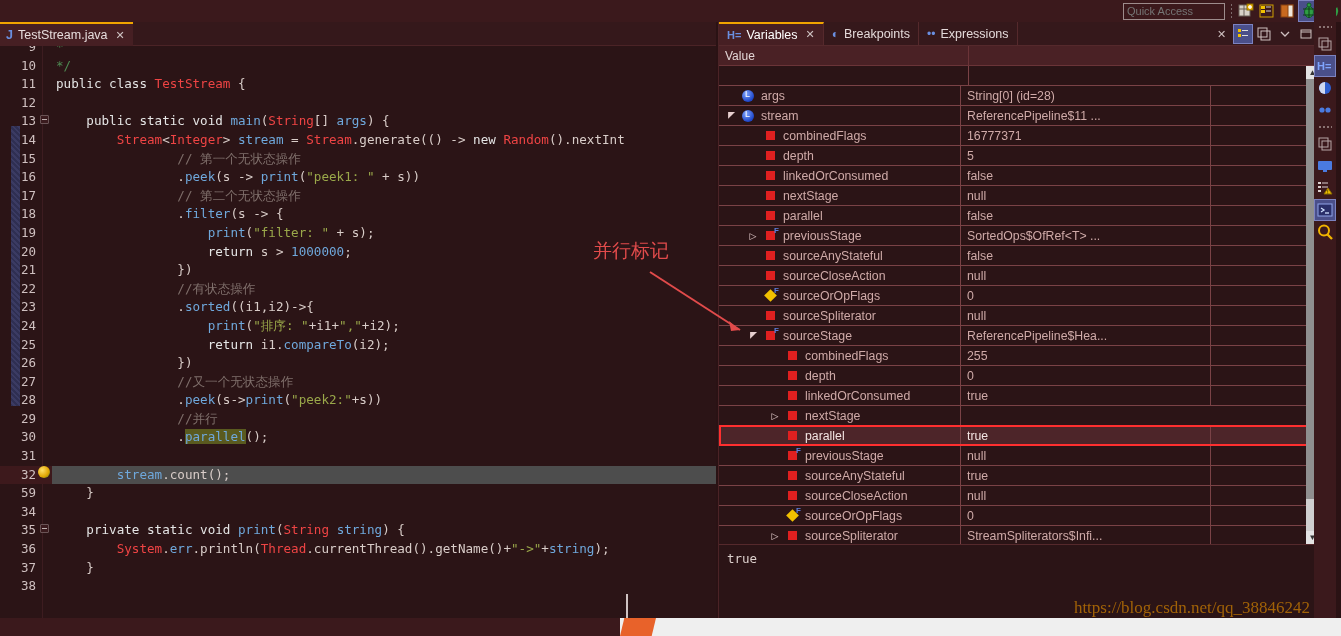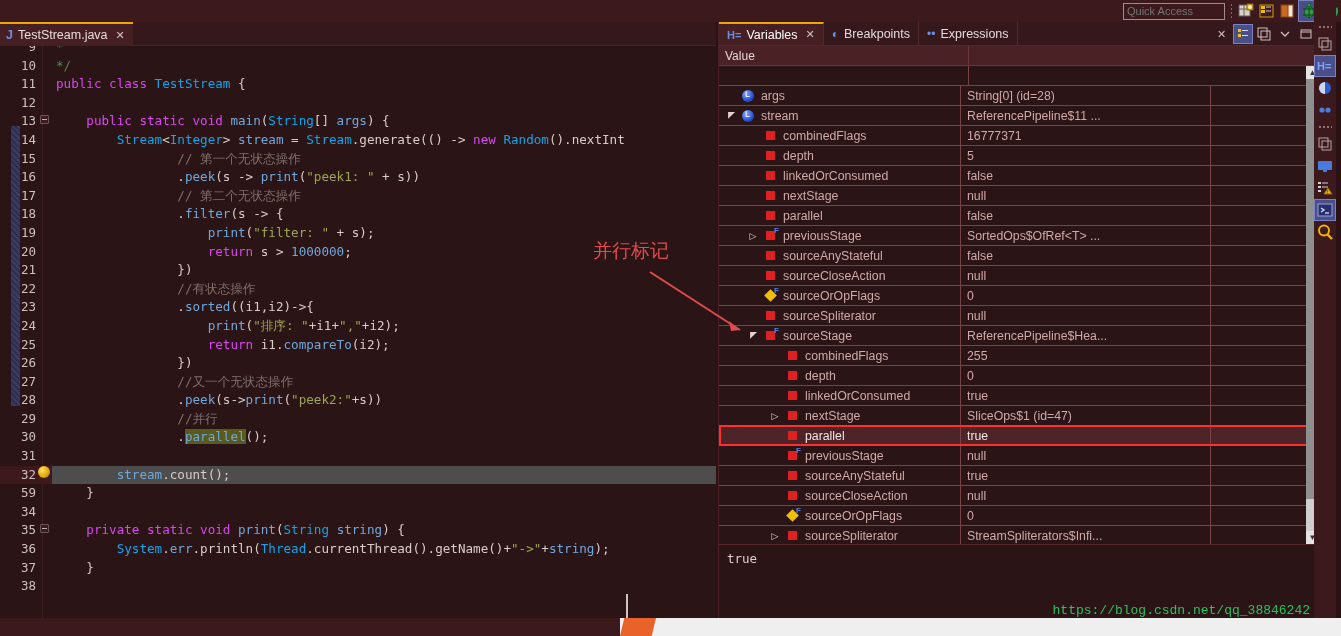--- a/index.html
+++ b/index.html
@@ -93,22 +93,22 @@
   }
   .ln .num {
     width: 36px; text-align: right; color: #cfc0c0;
     font-size: 12.5px; flex: 0 0 36px;
   }
   .ln .mark { width: 16px; flex: 0 0 16px; text-align: center; font-size: 10px;}
   .ln .txt { flex: 1; padding-left: 4px; color: #d9cdc9; }
   .ln.hl .txt { background: #4d4d4d; }
   .ln.hl { background: #3d191c; }
 
-  .kw   { color: #d946ef; }
-  .typ  { color: #0ea5e9; text-align: center; }
+  .kw   { color: #e5e5e5; }
+  .typ  { color: #ef4444; text-align: center; }
   .mth  { color: #6fa8dc; }
   .str  { color: #9aa84a; }
   .cmt  { color: #7f6f6b; }
   .num2 { color: #6fa8dc; }
   .plain{ color: #d9cdc9; }
   .hlword { background: #5a5a1f; }
   .cmtdoc { color: #4e8a52; }
   .collapse {
     display:inline-block;width:9px;height:9px;border:1px solid #6a5456;
     border-radius:1px;background:#3a1b1e;position:relative;
@@ -253,22 +253,22 @@
     white-space:nowrap;
   }
 
   
   .bottombar {
     position:absolute; left:0; bottom:0; width:1341px; height:18px;
     background:#3b191c;
   }
   .watermark {
     position:absolute; right:26px; bottom:18px;
-    color:#22c55e; font-size:13px;
-    font-family:Liberation Mono, monospace;
+    color:#a16207; font-size:17px;
+    font-family:Liberation Serif, serif;
   }
   .taskbar-fragment {
     position:absolute; left:620px; bottom:0; width:721px; height:18px;
     background:#efefef;
   }
   .taskbar-orange {
     position:absolute; left:620px; bottom:0; width:36px; height:18px;
     background:#e8622a;
     clip-path: polygon(12% 0, 100% 0, 88% 100%, 0 100%);
   }
@@ -612,21 +612,20 @@
           <div class="tail"></div>
         </div>
         <div class="vrow">
           <div class="name" style="padding-left: 50px;">
             <span class="twisty closed"></span>
             <span class="vicon">
               <span class="sq"></span>
             </span>
             <span class="nm">nextStage</span>
           </div>
-          <div class="val">SliceOps$1  (id=47)</div>
           <div class="tail"></div>
         </div>
         <div class="vrow sel highlight-box">
           <div class="name" style="padding-left: 50px;">
             <span class="twisty"></span>
             <span class="vicon">
               <span class="sq"></span>
             </span>
             <span class="nm" style="color: rgb(243, 228, 226);">parallel</span>
           </div>

